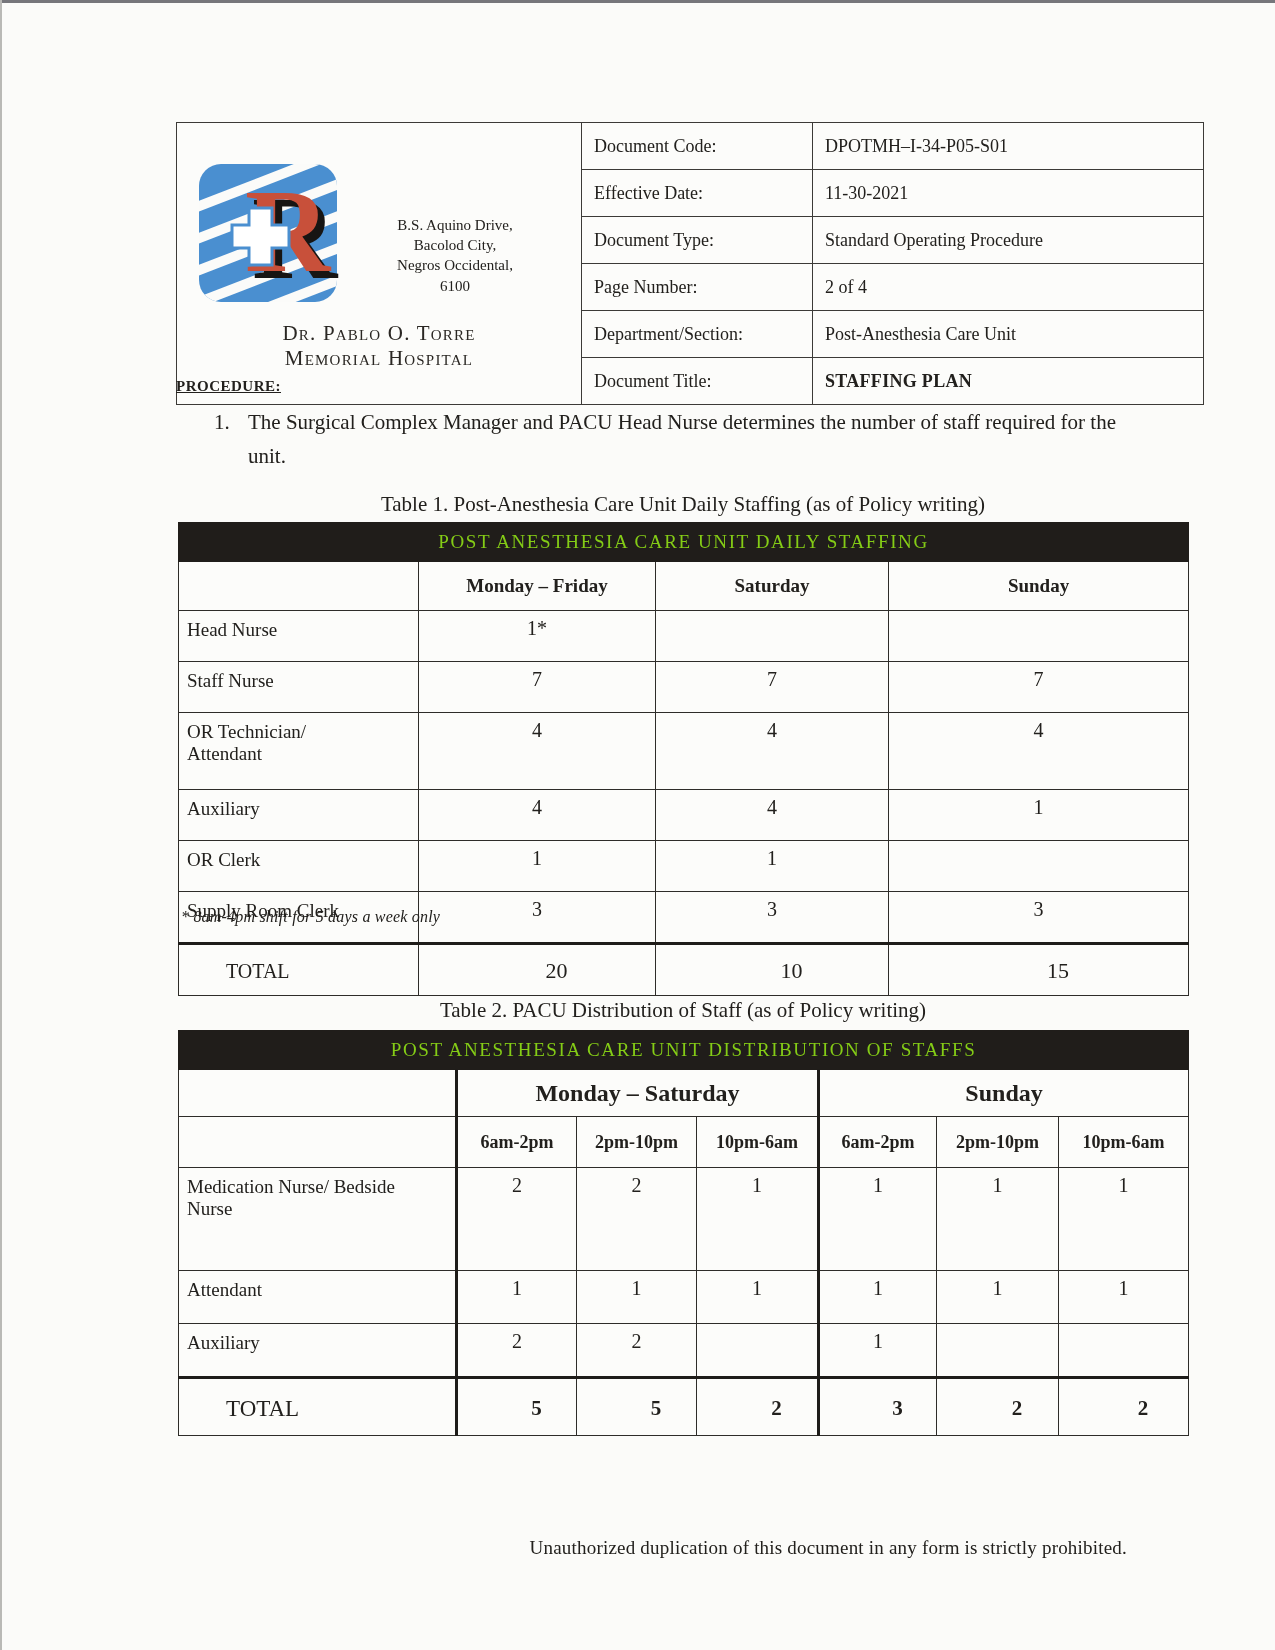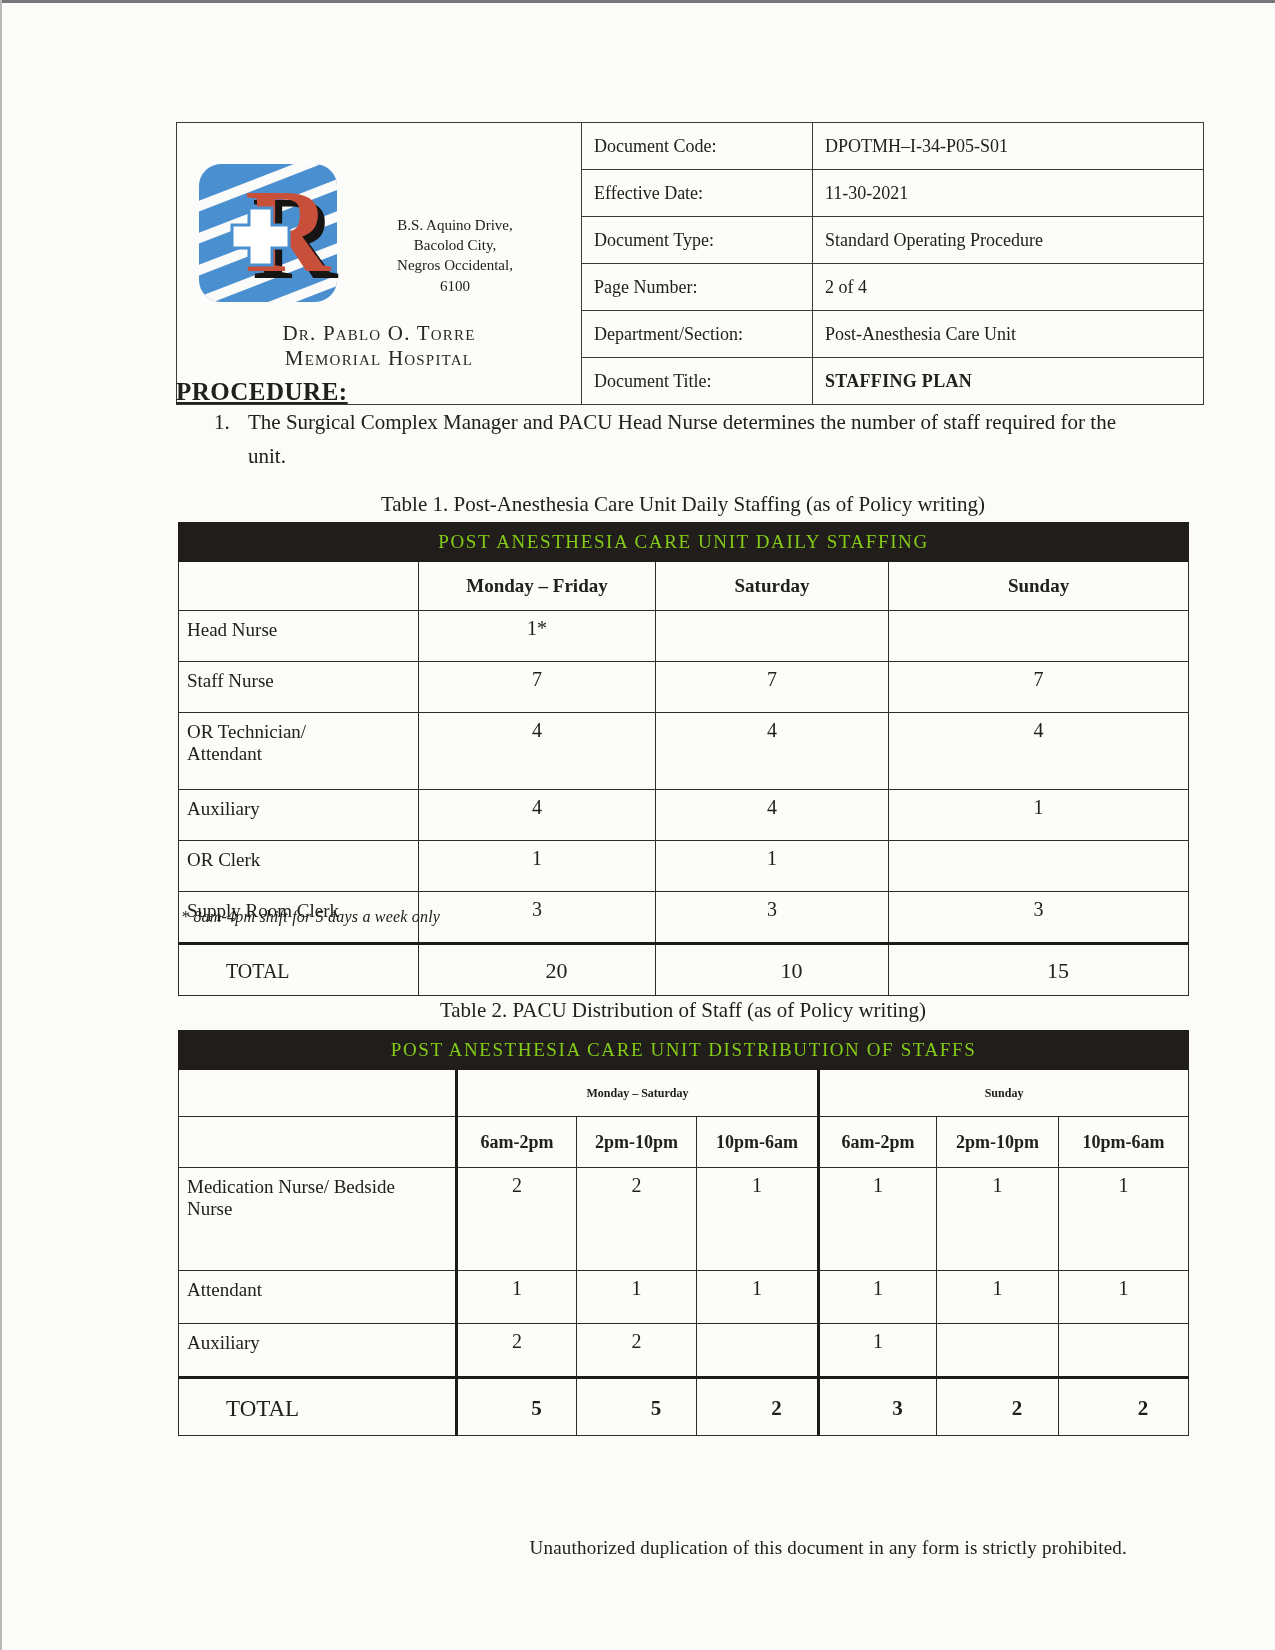--- a/index.html
+++ b/index.html
@@ -44,21 +44,21 @@
   }
   .hospital-name{
     text-align:center; font-variant:small-caps; font-size:21px;
     letter-spacing:1.2px; line-height:1.2; white-space:pre-line; margin-top:2px;
     color:#2a2723;
   }
 
   
   .procedure-heading{
     position:absolute; left:176px; top:378px;
-    font-size:25px; font-weight:bold; text-decoration:underline;
+    font-size:15px; font-weight:bold; text-decoration:underline;
     letter-spacing:.5px;
   }
   .procedure-item{
     position:absolute; left:214px; top:406px; width:930px;
     font-size:21px; line-height:1.6; display:flex;
   }
   .procedure-item .num{ flex:0 0 34px; }
 
   
   .tbl-caption{
@@ -93,21 +93,21 @@
   #table1 tr.total-row td{ height:40px; }
   #table1 tr.total-row td.num{ font-size:22px; }
   #table1 tr.total-row td.rowlabel{ font-size:20px; padding-top:6px; }
   .footnote{
     position:absolute; left:181px; top:908px;
     font-style:italic; font-size:16px; letter-spacing:.2px;
   }
 
   
   #table2{ top:1030px; }
-  #table2 tr.grp td{ height:38px; font-weight:bold; text-align:center; vertical-align:middle; font-size:12px; }
+  #table2 tr.grp td{ height:38px; font-weight:bold; text-align:center; vertical-align:middle; font-size:24px; }
   #table2 tr.shift td{ height:42px; font-weight:bold; text-align:center; vertical-align:middle; font-size:18px; }
   #table2 tr.body td{ height:40px; }
   #table2 tr.tall td{ height:90px; }
   #table2 tr.total-row td{ height:44px; }
   #table2 tr.total-row td.num{ font-weight:bold; font-size:21px; }
   #table2 tr.total-row td.rowlabel{ font-size:23px; padding-top:8px; }
 
   
   .footer-note{
     position:absolute; top:1537px; right:148px;

